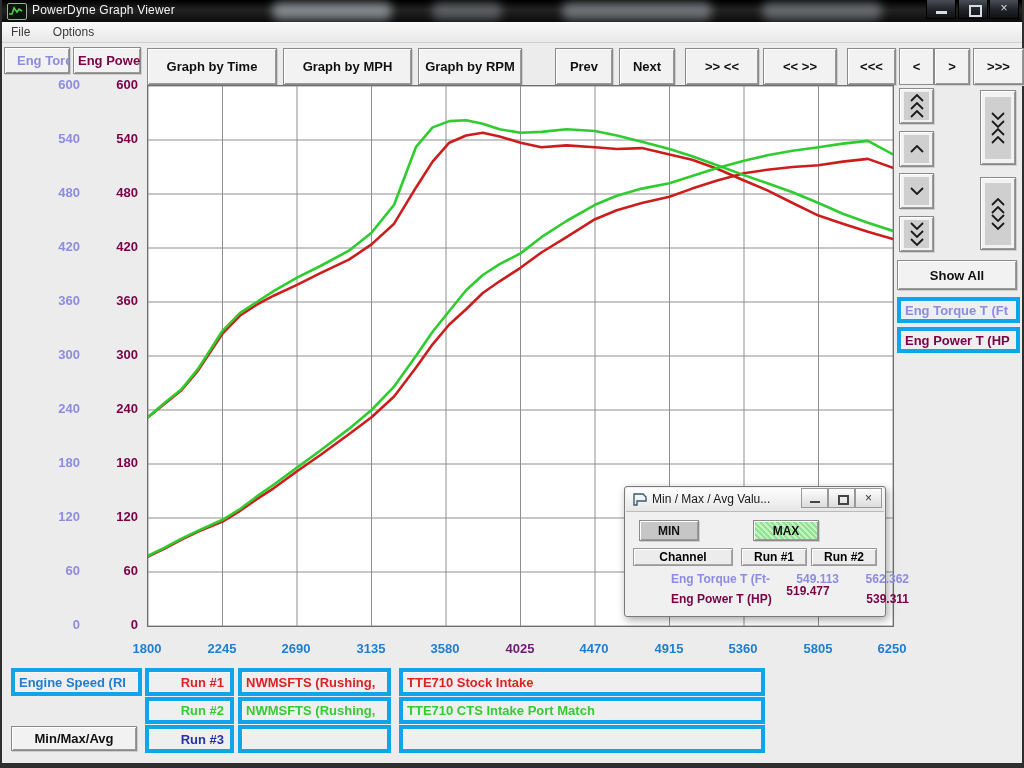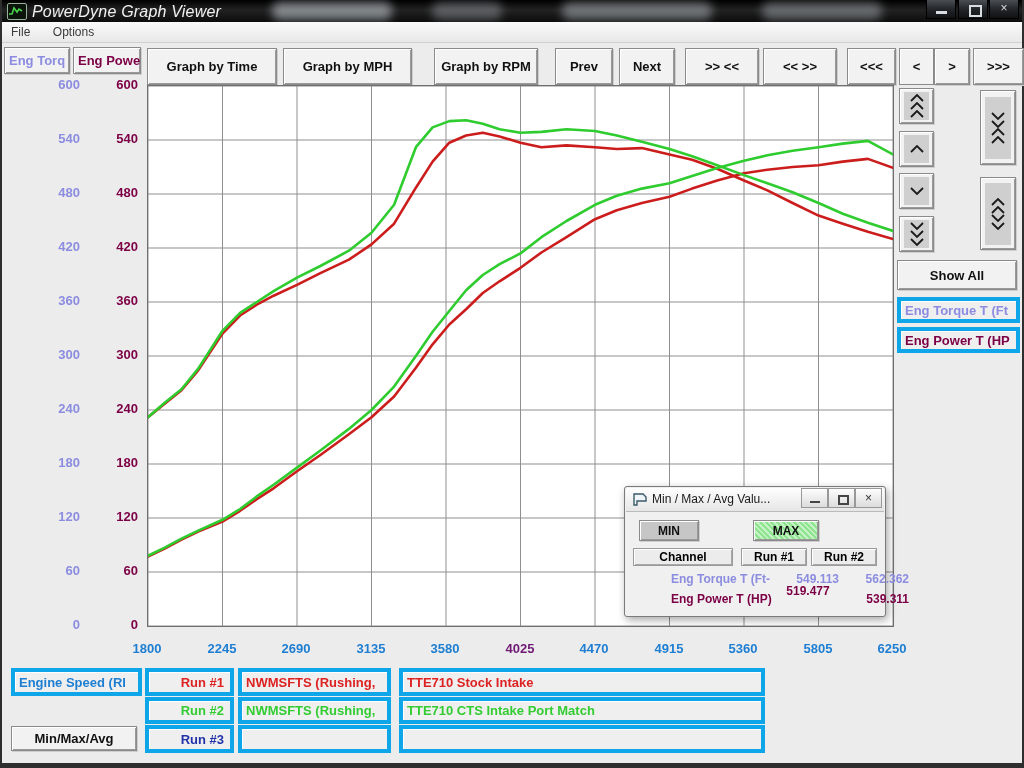--- a/index.html
+++ b/index.html
@@ -3,21 +3,21 @@
 <meta charset="utf-8">
 <style>
   html,body{margin:0;padding:0;}
   body{width:1024px;height:768px;overflow:hidden;font-family:"Liberation Sans",sans-serif;background:#ececec;}
   #app{position:relative;width:1024px;height:768px;background:#ececec;box-sizing:border-box;border-left:2px solid #2e2e2e;border-right:2px solid #2e2e2e;border-bottom:5px solid #2e2e2e;}
   
   #titlebar{position:absolute;left:0;top:0;width:100%;height:22px;background:linear-gradient(#000 0%,#222 45%,#0c0c0c 100%);overflow:hidden;}
   .blob{position:absolute;top:2px;height:18px;border-radius:8px;background:rgba(210,218,226,.55);filter:blur(5px);}
   #titlebar .t-icon{position:absolute;left:5px;top:3px;width:18px;height:15px;background:#0a140a;border:1px solid #9ab09a;border-radius:2px;}
   #titlebar .t-icon svg{position:absolute;left:1px;top:2px;}
-  #title-text{position:absolute;left:30px;top:3px;color:#f2f2f2;font-size:16px;letter-spacing:.2px;font-style:italic;}
+  #title-text{position:absolute;left:30px;top:3px;color:#f2f2f2;font-size:12px;letter-spacing:.2px;}
   .win-btn{position:absolute;top:0;width:30px;height:19px;background:linear-gradient(#4a4f55,#23262a 50%,#101214);border:1px solid #000;border-top:none;box-sizing:border-box;color:#d8dde2;text-align:center;line-height:17px;font-size:12px;}
   .win-btn .bar{position:absolute;left:9px;top:11px;width:11px;height:3px;background:#d8dde2;}
   .win-btn .sq{position:absolute;left:10px;top:5px;width:9px;height:8px;border:2px solid #d8dde2;}
   
   #menubar{position:absolute;left:0;top:22px;width:100%;height:20px;background:linear-gradient(#fafafa,#e8e8e8);border-bottom:1px solid #d0d0d0;}
   .menu-item{display:inline-block;padding:2px 9px;font-size:12px;color:#3a3a3a;}
   
   .btn3d{position:absolute;box-sizing:border-box;background:#f2f2f2;border:1px solid #8a8a8a;box-shadow:inset 1px 1px 0 #fff,inset -1px -1px 0 #9a9a9a,1px 1px 0 #cfcfcf;display:flex;align-items:center;justify-content:center;font-weight:bold;font-size:13px;color:#111;white-space:nowrap;overflow:hidden;}
   .flatbox{position:absolute;box-sizing:border-box;background:#efefef;border:4px solid #0ea5e9;box-shadow:inset 1px 1px 0 #fff;overflow:hidden;display:flex;align-items:center;font-weight:bold;font-size:13px;}
   
@@ -64,26 +64,26 @@
         <div class="sq"></div>
       </div>
     <div class="win-btn" style="right:3px"><span>×</span></div>
   </div>
 
   <div id="menubar">
     <span class="menu-item">File</span>
     <span class="menu-item">Options</span>
   </div>
 
-  <div class="btn3d" style="left:2px;top:47px;width:66px;height:27px;color:#8c8ce0;justify-content:flex-start;padding-left:4px">Eng Torq</div>
+  <div class="btn3d" style="left:2px;top:47px;width:66px;height:27px;color:#8c8ce0;justify-content:flex-start;padding-left:12px">Eng Torq</div>
   <div class="btn3d" style="left:71px;top:47px;width:68px;height:27px;color:#7c0045;justify-content:flex-start;padding-left:4px">Eng Powe</div>
 
   <div class="btn3d" style="left:145px;top:48px;width:130px;height:37px">Graph by Time</div>
   <div class="btn3d" style="left:281px;top:48px;width:129px;height:37px">Graph by MPH</div>
-  <div class="btn3d" style="left:432px;top:48px;width:104px;height:37px">Graph by RPM</div>
+  <div class="btn3d" style="left:416px;top:48px;width:104px;height:37px">Graph by RPM</div>
   <div class="btn3d" style="left:553px;top:48px;width:58px;height:37px">Prev</div>
   <div class="btn3d" style="left:617px;top:48px;width:56px;height:37px">Next</div>
   <div class="btn3d" style="left:683px;top:48px;width:74px;height:37px">&gt;&gt; &lt;&lt;</div>
   <div class="btn3d" style="left:761px;top:48px;width:74px;height:37px">&lt;&lt; &gt;&gt;</div>
   <div class="btn3d" style="left:845px;top:48px;width:49px;height:37px">&lt;&lt;&lt;</div>
   <div class="btn3d" style="left:897px;top:48px;width:35px;height:37px;box-shadow:inset 1px 1px 0 #fff">&lt;</div>
   <div class="btn3d" style="left:932px;top:48px;width:36px;height:37px">&gt;</div>
   <div class="btn3d" style="left:971px;top:48px;width:51px;height:37px">&gt;&gt;&gt;</div>
 
   <div id="yaxis-torque">

